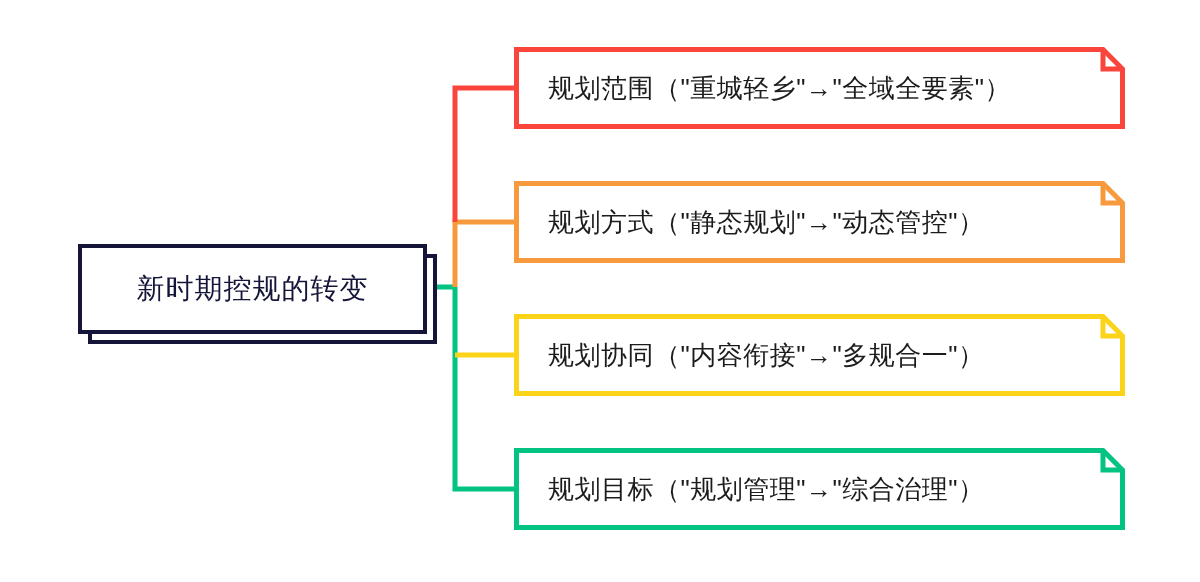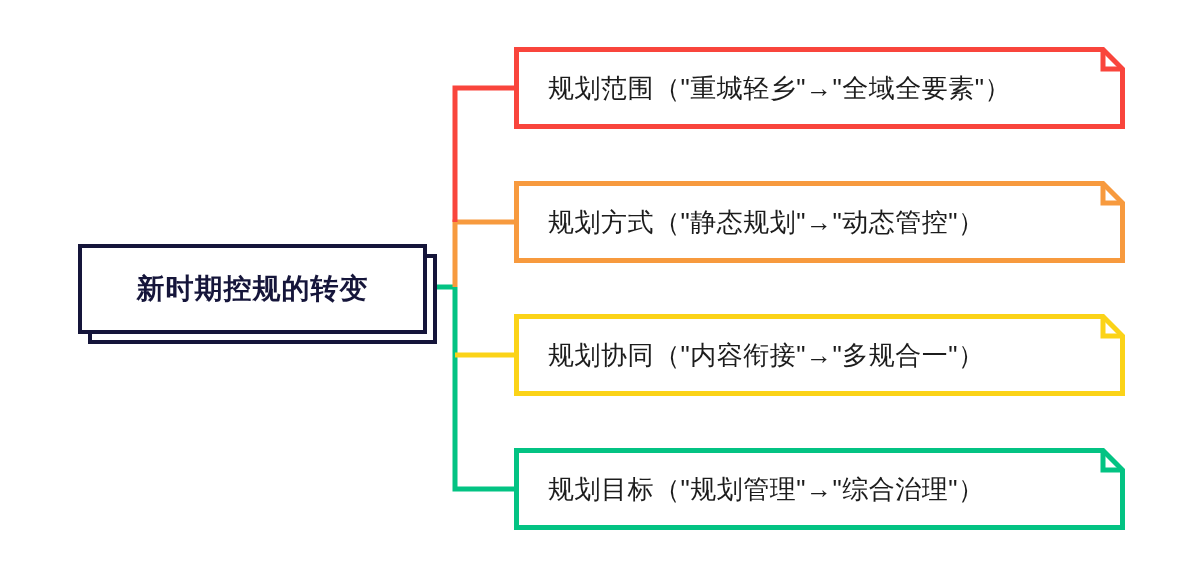--- a/index.html
+++ b/index.html
@@ -45,21 +45,21 @@
     height: 90px;
     border: 4px solid #15153a;
     background: #ffffff;
     box-sizing: border-box;
     display: flex;
     align-items: center;
     justify-content: center;
   }
   .root-label {
     font-size: 28px;
-    font-weight: bold;
+    font-weight: normal;
     color: #15153a;
     letter-spacing: 1px;
     white-space: nowrap;
   }
   
   .branch-box {
     position: absolute;
     left: 514px;
     width: 611px;
     height: 82px;

